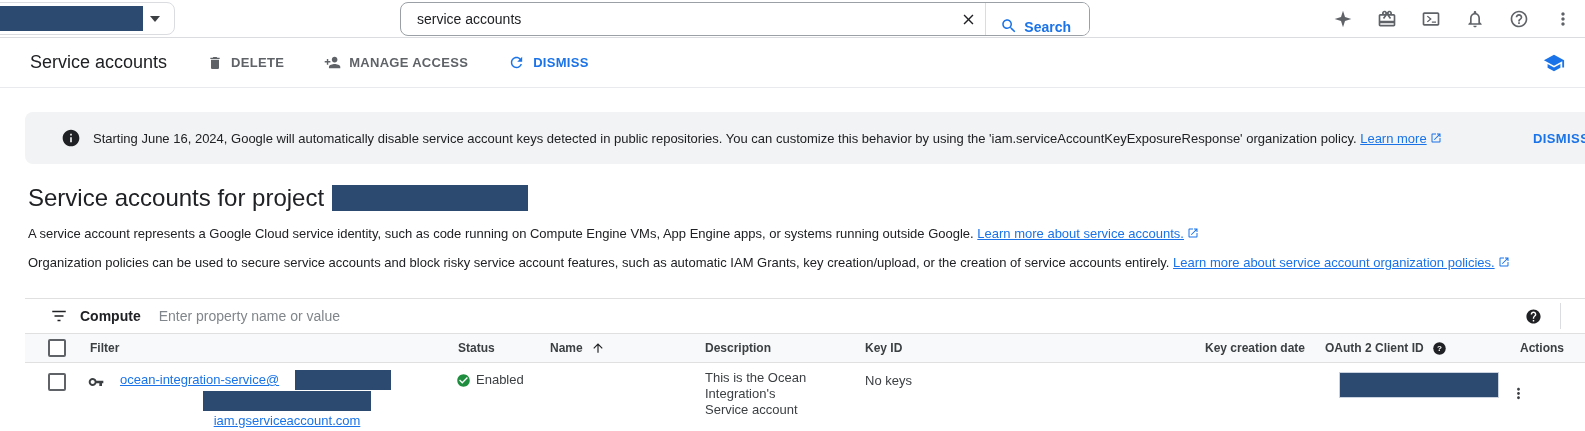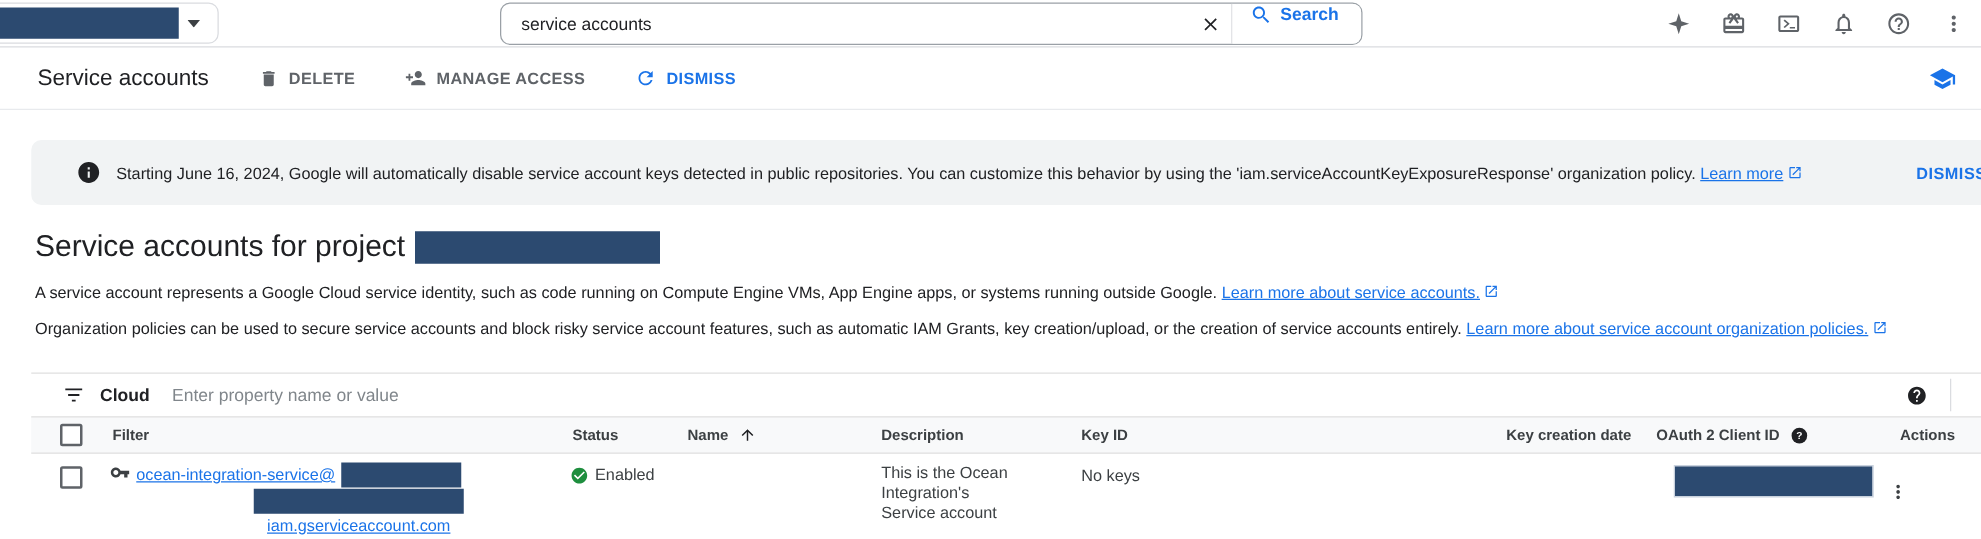--- a/index.html
+++ b/index.html
@@ -15,21 +15,21 @@
     border:1px solid #dadce0; border-radius:8px; display:flex; align-items:center; background:#fff; cursor:pointer; }
   .proj-select .redaction { width:148px; height:25px; margin-left:2px; }
   .proj-select .caret { margin-left:7px; color:#3c4043; }
   .search-pill { position:absolute; left:400px; top:2px; width:690px; height:34px;
     border:1px solid #9aa0a6; border-radius:8px; display:flex; align-items:center; background:#fff; overflow:hidden; }
   .search-pill input { flex:1; border:none; outline:none; font:14px "Liberation Sans",sans-serif;
     color:#202124; padding:0 10px 0 16px; background:transparent; }
   .clear-btn { width:34px; height:32px; display:flex; align-items:center; justify-content:center;
     color:#202124; cursor:pointer; }
   .pill-divider { width:1px; height:34px; background:#dadce0; }
-  .search-btn { display:flex; align-items:flex-start; gap:6px; padding:0 18px 0 14px; height:32px;
+  .search-btn { display:flex; align-items:flex-end; gap:6px; padding:0 18px 0 14px; height:32px;
     background:#fff; border:none; cursor:pointer; color:#1a73e8; font:700 14px "Liberation Sans",sans-serif; }
   .topbar-icons { position:absolute; right:12px; top:0; height:38px; display:flex; align-items:center; gap:24px; }
   .tb-icon { color:#5f6368; cursor:pointer; display:flex; align-items:center; justify-content:center; }
 
   
   .actionbar { height:50px; display:flex; align-items:center; padding-left:30px;
     border-bottom:1px solid #e8eaed; background:#fff; }
   .page-title { font-size:18px; color:#202124; font-weight:400; }
   .ab-btn { display:flex; align-items:center; gap:8px; border:none; background:none; cursor:pointer;
     font:600 13px "Liberation Sans",sans-serif; letter-spacing:.3px; }
@@ -71,21 +71,21 @@
   .th { display:flex; align-items:center; font:700 12px "Liberation Sans",sans-serif; color:#3c4043; padding-left:10px; }
   .th.no-pad { padding-left:0; }
   .sort-arrow { margin-left:8px; color:#202124; cursor:pointer; }
   .oauth-help { margin-left:8px; cursor:pointer; }
   .checkbox { width:18px; height:18px; border:2px solid #5f6368; border-radius:2px; background:#fff;
     margin-left:23px; cursor:pointer; flex:0 0 auto; }
   .trow { padding-top:0; }
   .td { padding-top:7px; font-size:13px; color:#3c4043; }
   .td-cb { display:flex; padding-top:10px; }
   .email-cell { line-height:20px; padding-left:8px; }
-  .email-l1 { display:flex; align-items:flex-start; gap:5px; }
+  .email-l1 { display:flex; align-items:flex-end; gap:16px; }
   .key-icon { color:#3c4043; flex:0 0 auto; }
   .email-link { color:#1a73e8; text-decoration:underline; cursor:pointer; white-space:nowrap; }
   .email-red1 { width:96px; height:20px; vertical-align:middle; }
   .email-l2 { display:flex; align-items:center; margin-left:38px; margin-top:1px;flex-direction:column; }
   .email-red2 { width:168px; height:20px; }
   .status-cell { display:flex; align-items:flex-start; gap:5px; padding-left:8px; padding-top:9px; }
   .check-icon { color:#1e8e3e; margin-top:1px; }
   .desc-text { max-width:120px; padding-left:10px; line-height:16px; }
   .keyid-cell { padding-left:10px; padding-top:10px; }
   .oauth-red { width:158px; height:24px; margin:3px 0 0 25px; outline:1px solid #c9d2de; }
@@ -230,21 +230,21 @@
 </div>
 
 <div class="table-card">
 
   <div class="filter-row">
     <span class="filter-icon">
       <svg width="18" height="18" viewBox="0 0 24 24">
           <path d="M3 5h18v2H3zm3 6h12v2H6zm4 6h4v2h-4z" fill="currentColor"></path>
         </svg>
     </span>
-    <span class="filter-label">Cloud</span>
+    <span class="filter-label">Compute</span>
     <input class="filter-input" type="text" placeholder="Enter property name or value" style="">
     <span class="filter-right">
       <span class="help-dark">
         <svg width="17" height="17" viewBox="0 0 24 24">
             <path d="M12 2C6.48 2 2 6.48 2 12s4.48 10 10 10 10-4.48 10-10S17.52 2 12 2zm1 17h-2v-2h2v2zm2.07-7.75-.9.92C13.45 12.9 13 13.5 13 15h-2v-.5c0-1.1.45-2.1 1.17-2.83l1.24-1.26c.37-.36.59-.86.59-1.41 0-1.1-.9-2-2-2s-2 .9-2 2H8c0-2.21 1.79-4 4-4s4 1.79 4 4c0 .88-.36 1.68-.93 2.25z" fill="currentColor"></path>
           </svg>
       </span>
       <span class="v-div"></span>
     </span>
   </div>

